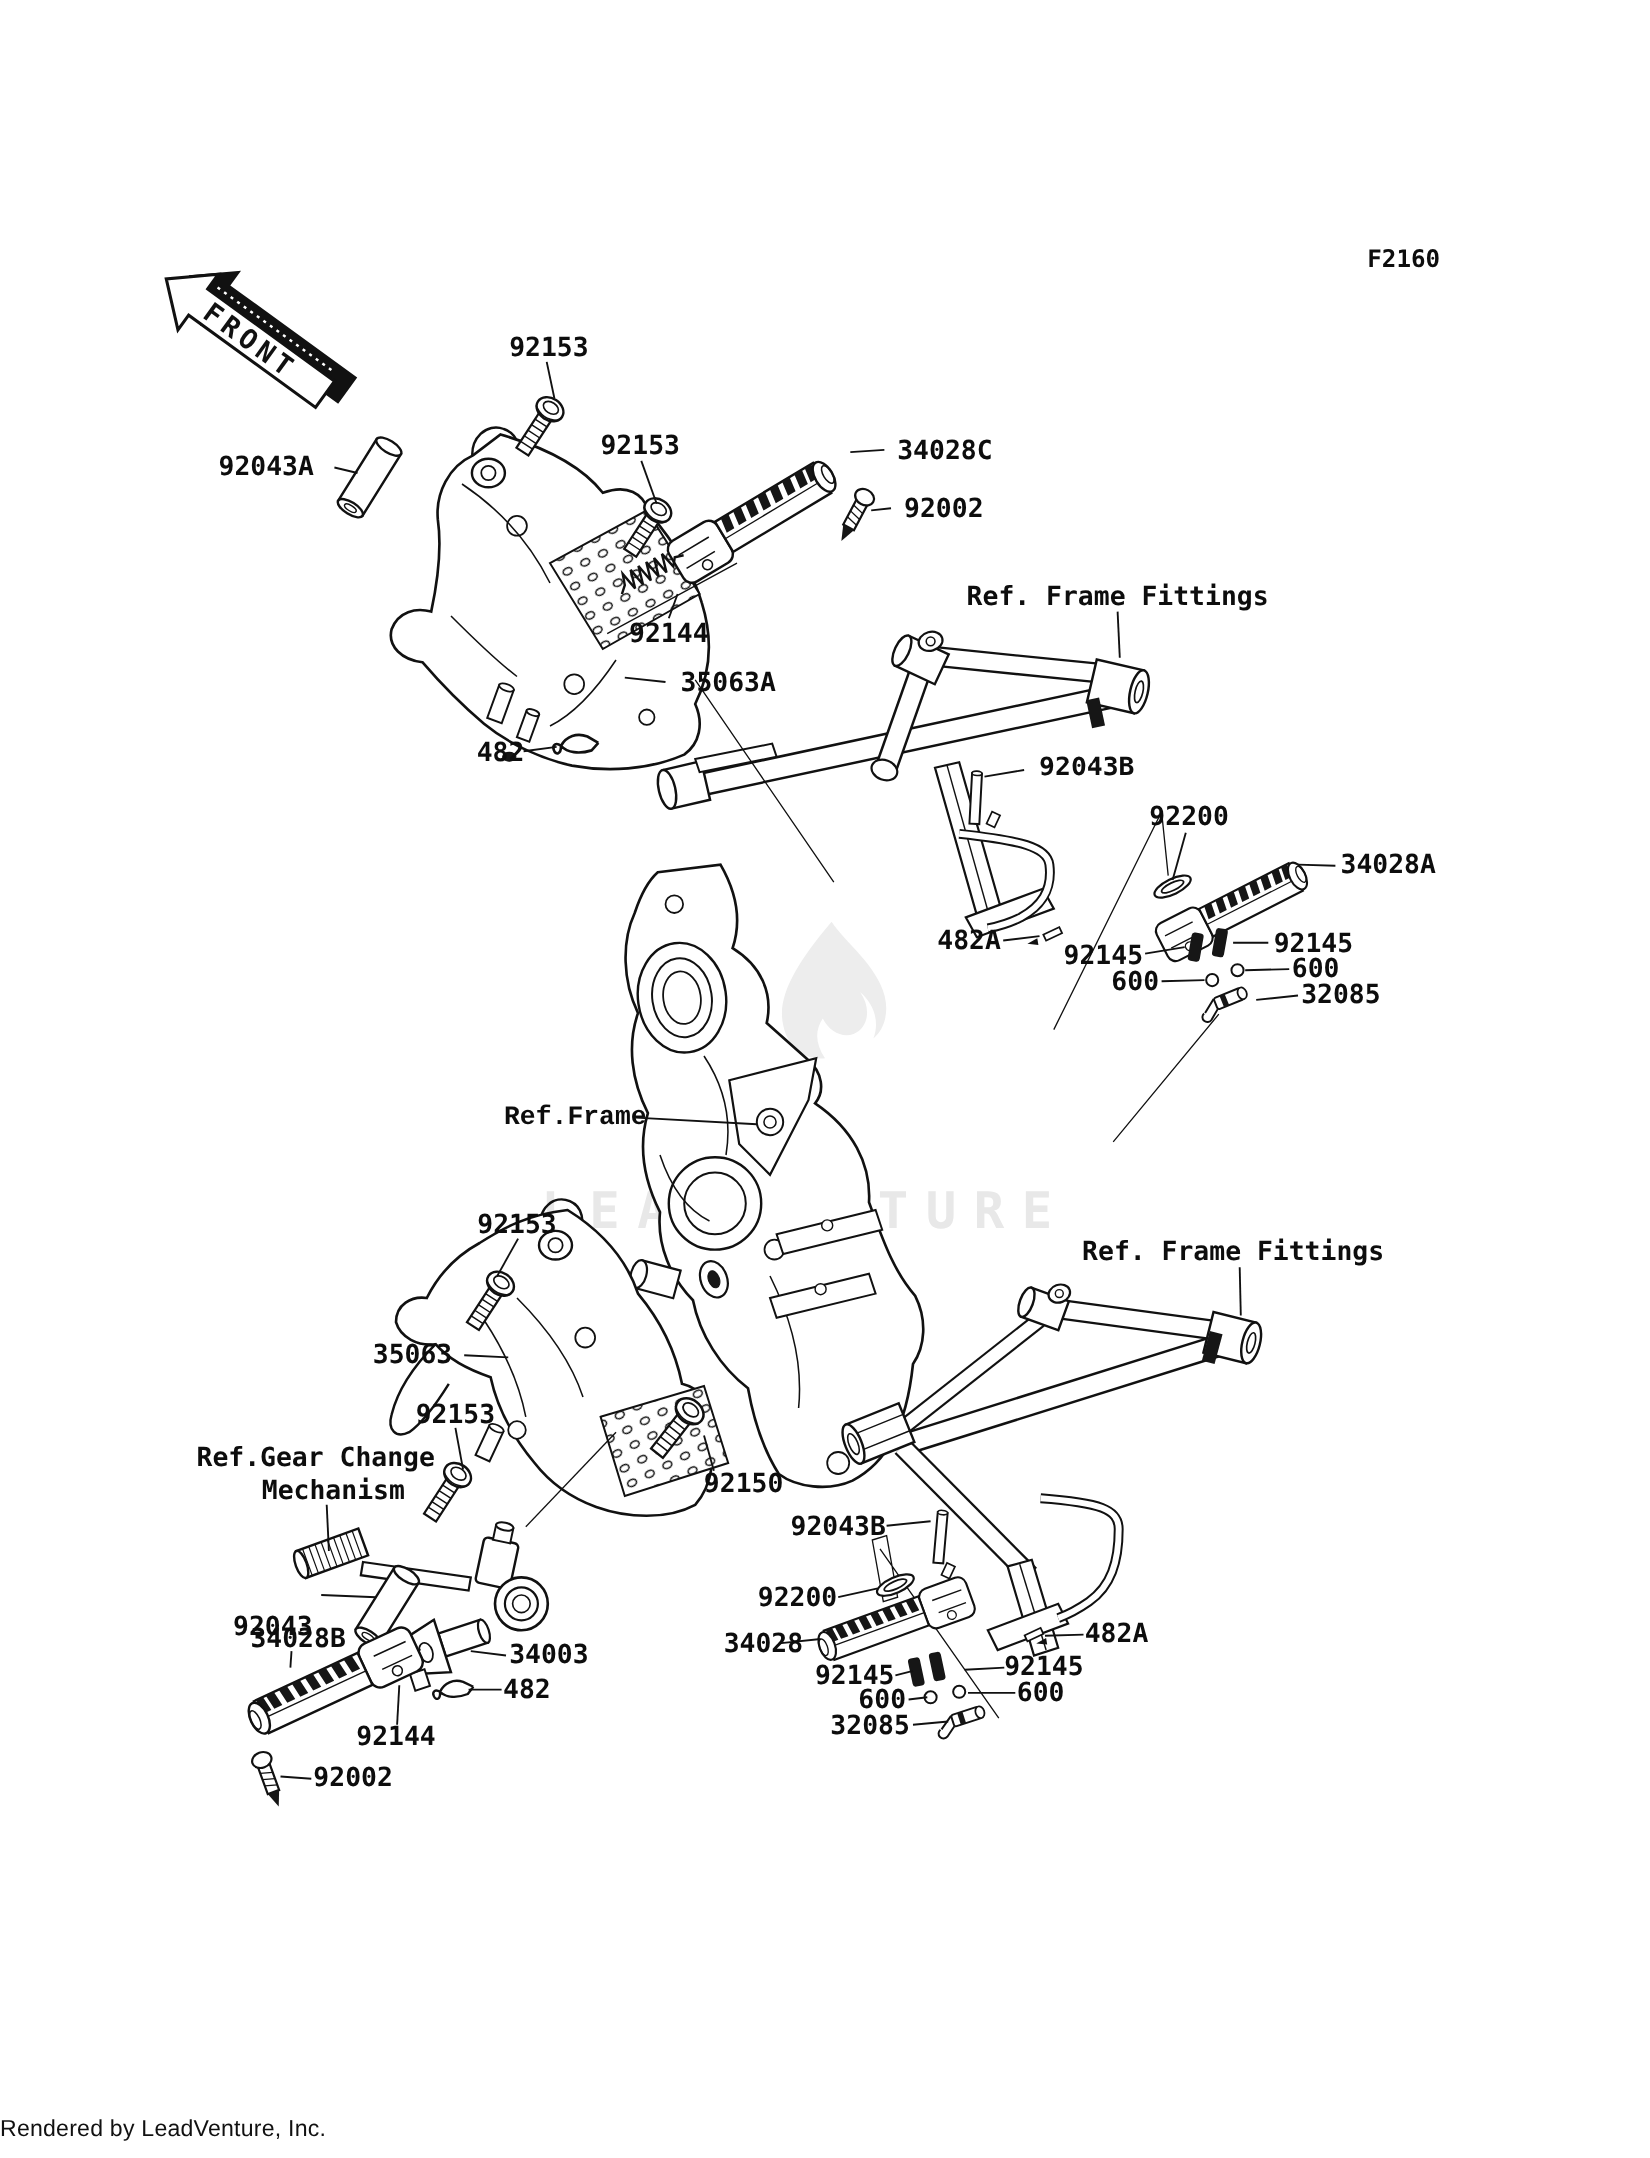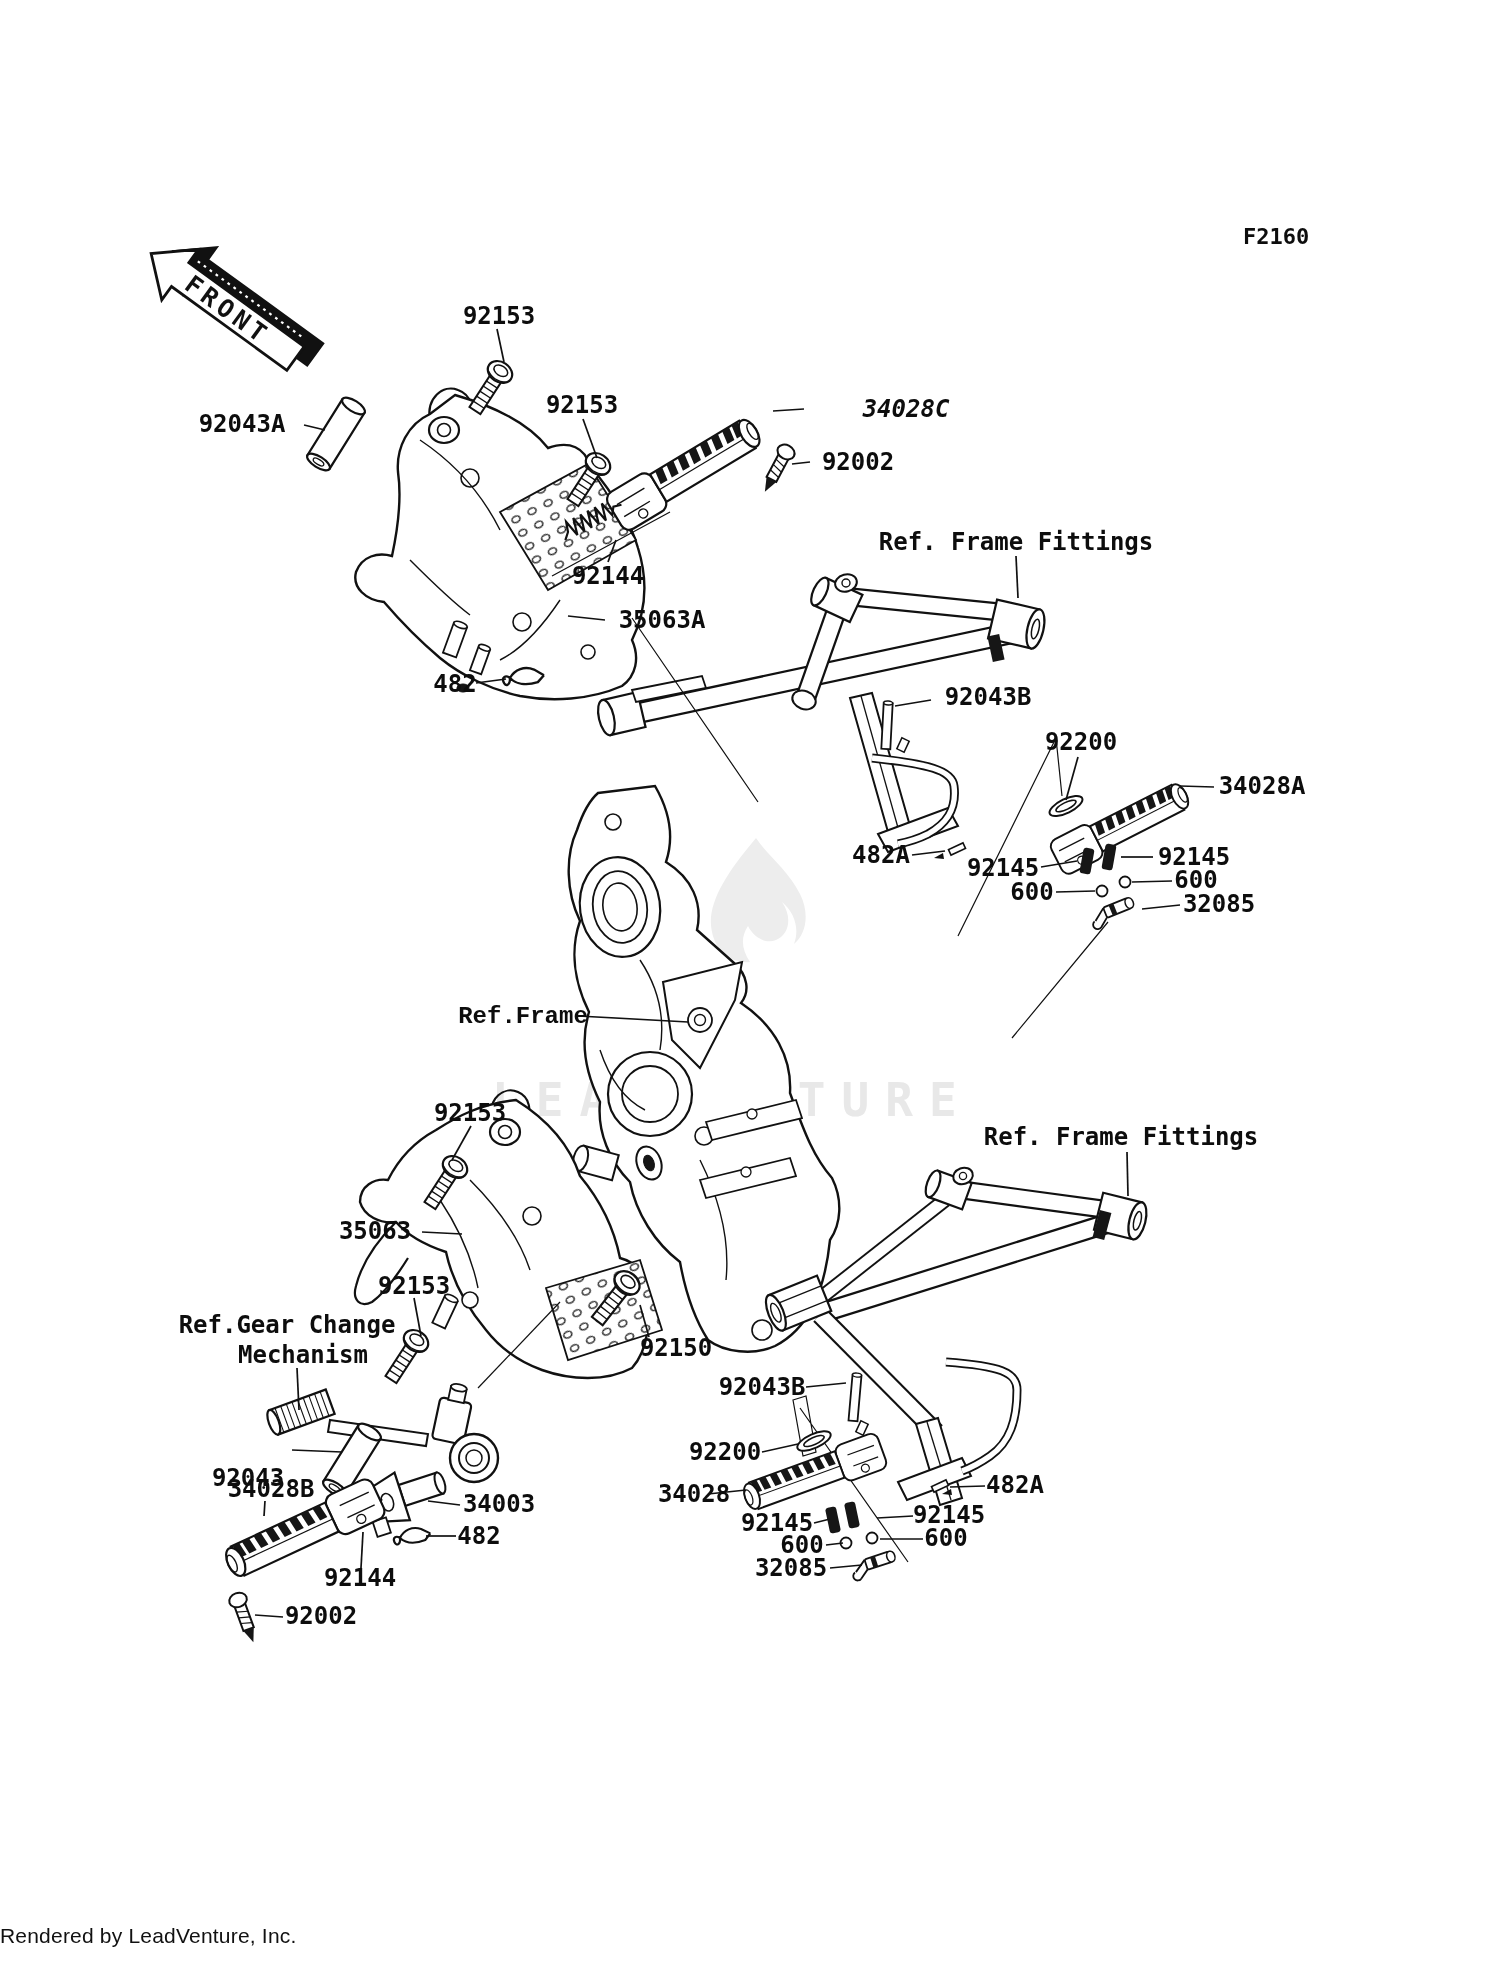--- a/index.html
+++ b/index.html
@@ -409,21 +409,21 @@
     <path d="M923,1539 L880,1539"></path>
     <path d="M830,1568 L862,1565"></path>
     <path d="M361,1568 L363,1532"></path>
     <path d="M283,1617 L255,1615"></path>
   </g>
 </svg>
 
 <div id="labels-layer">
       <div class="plabel" style="left: 499px; top: 316px;">92153</div>
       <div class="plabel" style="left: 582px; top: 405px;">92153</div>
-      <div class="plabel" style="left: 906px; top: 409px; font-style: italic;">34028C</div>
+      <div class="plabel" style="left: 859px; top: 409px;">34028C</div>
       <div class="plabel" style="left: 858px; top: 462px;">92002</div>
       <div class="plabel" style="left: 242px; top: 424px;">92043A</div>
       <div class="plabel" style="left: 1016px; top: 542px;">Ref. Frame Fittings</div>
       <div class="plabel" style="left: 608px; top: 576px;">92144</div>
       <div class="plabel" style="left: 662px; top: 620px;">35063A</div>
       <div class="plabel" style="left: 455px; top: 684px;">482</div>
       <div class="plabel" style="left: 988px; top: 697px;">92043B</div>
       <div class="plabel" style="left: 1081px; top: 742px;">92200</div>
       <div class="plabel" style="left: 1262px; top: 786px;">34028A</div>
       <div class="plabel" style="left: 881px; top: 855px;">482A</div>

